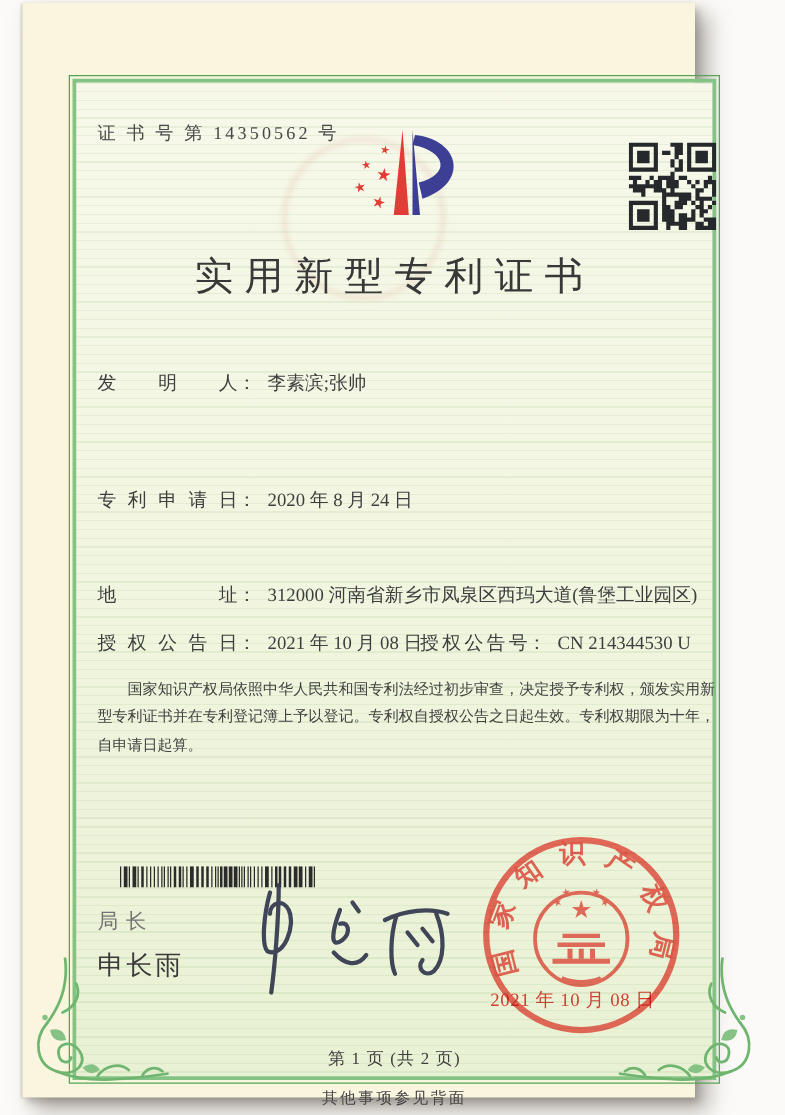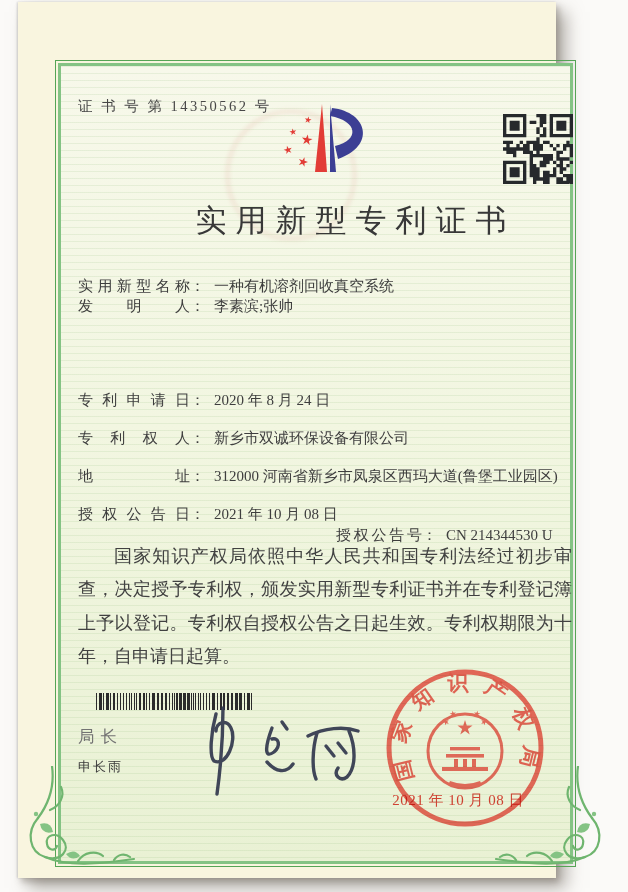--- a/index.html
+++ b/index.html
@@ -12,30 +12,30 @@
   .frame-inner{position:absolute;inset:2px;border:3px solid #84c384;
         background:
           repeating-linear-gradient(180deg, rgba(130,180,110,.14) 0 1px, rgba(130,180,110,0) 1px 7px),
           linear-gradient(180deg,#f7f8ea 0%,#f2f6e1 45%,#e9f1d4 100%);}
   .watermark{position:absolute;left:208px;top:108px;width:124px;height:124px;border-radius:50%;
         border:3px solid rgba(225,160,148,.26);filter:blur(2px);}
   .certno{position:absolute;left:60px;top:95px;font-size:14.5px;letter-spacing:2.5px;color:#474747;}
   .logo{position:absolute;left:252px;top:100px;}
   .qr{position:absolute;left:485px;top:112px;}
   .title{position:absolute;left:37px;top:198px;width:521px;text-align:center;
-         font-size:31px;letter-spacing:9px;color:#383838;font-weight:500;padding-left:40px;}
+         font-size:31px;letter-spacing:9px;color:#383838;font-weight:500;}
   .row{position:absolute;left:60px;font-size:15px;color:#3e3e3e;white-space:nowrap;}
   .lbl{display:inline-block;width:112px;text-align:justify;text-align-last:justify;vertical-align:baseline;}
   .lbl2{display:inline-block;width:86px;text-align:justify;text-align-last:justify;vertical-align:baseline;}
   .colon{margin-right:9px;}
   .paras{position:absolute;left:60px;top:538px;width:494px;color:#414141;}
-  .paras p{margin:0;font-size:18px;line-height:1.86;text-indent:2em;text-align:justify;}
+  .paras p{margin:0;font-size:12px;line-height:1.86;text-indent:2em;text-align:justify;}
   .barcode{position:absolute;left:77px;top:691px;}
   .director-title{position:absolute;left:60px;top:724px;font-size:16.5px;letter-spacing:6px;color:#737373;}
-  .director-name{position:absolute;left:60px;top:756px;font-size:13px;letter-spacing:2px;color:#3a3a3a;}
+  .director-name{position:absolute;left:60px;top:756px;font-size:21px;letter-spacing:2px;color:#3a3a3a;}
   .signature{position:absolute;left:168px;top:698px;}
   .seal{position:absolute;left:362px;top:661px;mix-blend-mode:multiply;opacity:.93;}
   .seal-date{position:absolute;left:352px;top:789px;width:176px;text-align:center;
              font-size:15px;color:#e2463c;letter-spacing:.5px;mix-blend-mode:multiply;}
   .page-info{position:absolute;left:37px;top:836px;width:521px;text-align:center;font-size:13.5px;letter-spacing:1px;color:#404040;}
   .back-note{position:absolute;left:37px;top:868px;width:521px;text-align:center;font-size:12.5px;letter-spacing:2px;color:#454545;}
   .orn{position:absolute;top:764px;}
   .orn-bl{left:8px;}
   .orn-br{left:476px;transform:scaleX(-1);}
 </style>
@@ -67,39 +67,33 @@
         <path d="M62,6 C98,10 106,44 68,57 L65,44 C90,38 88,19 60,14 Z"></path>
       </g>
     </svg>
 
     <svg id="qr-svg" class="qr" width="70" height="70" viewBox="0 0 70 70">
         <path d="M0.00 0.00h3.33v3.33h-3.33zM3.33 0.00h3.33v3.33h-3.33zM6.67 0.00h3.33v3.33h-3.33zM10.00 0.00h3.33v3.33h-3.33zM13.33 0.00h3.33v3.33h-3.33zM16.67 0.00h3.33v3.33h-3.33zM20.00 0.00h3.33v3.33h-3.33zM33.33 0.00h3.33v3.33h-3.33zM36.67 0.00h3.33v3.33h-3.33zM40.00 0.00h3.33v3.33h-3.33zM46.67 0.00h3.33v3.33h-3.33zM50.00 0.00h3.33v3.33h-3.33zM53.33 0.00h3.33v3.33h-3.33zM56.67 0.00h3.33v3.33h-3.33zM60.00 0.00h3.33v3.33h-3.33zM63.33 0.00h3.33v3.33h-3.33zM66.67 0.00h3.33v3.33h-3.33zM0.00 3.33h3.33v3.33h-3.33zM20.00 3.33h3.33v3.33h-3.33zM36.67 3.33h3.33v3.33h-3.33zM40.00 3.33h3.33v3.33h-3.33zM46.67 3.33h3.33v3.33h-3.33zM66.67 3.33h3.33v3.33h-3.33zM0.00 6.67h3.33v3.33h-3.33zM6.67 6.67h3.33v3.33h-3.33zM10.00 6.67h3.33v3.33h-3.33zM13.33 6.67h3.33v3.33h-3.33zM20.00 6.67h3.33v3.33h-3.33zM26.67 6.67h3.33v3.33h-3.33zM30.00 6.67h3.33v3.33h-3.33zM36.67 6.67h3.33v3.33h-3.33zM40.00 6.67h3.33v3.33h-3.33zM46.67 6.67h3.33v3.33h-3.33zM53.33 6.67h3.33v3.33h-3.33zM56.67 6.67h3.33v3.33h-3.33zM60.00 6.67h3.33v3.33h-3.33zM66.67 6.67h3.33v3.33h-3.33zM0.00 10.00h3.33v3.33h-3.33zM6.67 10.00h3.33v3.33h-3.33zM10.00 10.00h3.33v3.33h-3.33zM13.33 10.00h3.33v3.33h-3.33zM20.00 10.00h3.33v3.33h-3.33zM36.67 10.00h3.33v3.33h-3.33zM46.67 10.00h3.33v3.33h-3.33zM53.33 10.00h3.33v3.33h-3.33zM56.67 10.00h3.33v3.33h-3.33zM60.00 10.00h3.33v3.33h-3.33zM66.67 10.00h3.33v3.33h-3.33zM0.00 13.33h3.33v3.33h-3.33zM6.67 13.33h3.33v3.33h-3.33zM10.00 13.33h3.33v3.33h-3.33zM13.33 13.33h3.33v3.33h-3.33zM20.00 13.33h3.33v3.33h-3.33zM33.33 13.33h3.33v3.33h-3.33zM40.00 13.33h3.33v3.33h-3.33zM46.67 13.33h3.33v3.33h-3.33zM53.33 13.33h3.33v3.33h-3.33zM56.67 13.33h3.33v3.33h-3.33zM60.00 13.33h3.33v3.33h-3.33zM66.67 13.33h3.33v3.33h-3.33zM0.00 16.67h3.33v3.33h-3.33zM20.00 16.67h3.33v3.33h-3.33zM33.33 16.67h3.33v3.33h-3.33zM40.00 16.67h3.33v3.33h-3.33zM46.67 16.67h3.33v3.33h-3.33zM66.67 16.67h3.33v3.33h-3.33zM0.00 20.00h3.33v3.33h-3.33zM3.33 20.00h3.33v3.33h-3.33zM6.67 20.00h3.33v3.33h-3.33zM10.00 20.00h3.33v3.33h-3.33zM13.33 20.00h3.33v3.33h-3.33zM16.67 20.00h3.33v3.33h-3.33zM20.00 20.00h3.33v3.33h-3.33zM36.67 20.00h3.33v3.33h-3.33zM40.00 20.00h3.33v3.33h-3.33zM46.67 20.00h3.33v3.33h-3.33zM50.00 20.00h3.33v3.33h-3.33zM53.33 20.00h3.33v3.33h-3.33zM56.67 20.00h3.33v3.33h-3.33zM60.00 20.00h3.33v3.33h-3.33zM63.33 20.00h3.33v3.33h-3.33zM66.67 20.00h3.33v3.33h-3.33zM33.33 23.33h3.33v3.33h-3.33zM0.00 26.67h3.33v3.33h-3.33zM3.33 26.67h3.33v3.33h-3.33zM6.67 26.67h3.33v3.33h-3.33zM16.67 26.67h3.33v3.33h-3.33zM23.33 26.67h3.33v3.33h-3.33zM26.67 26.67h3.33v3.33h-3.33zM30.00 26.67h3.33v3.33h-3.33zM33.33 26.67h3.33v3.33h-3.33zM40.00 26.67h3.33v3.33h-3.33zM43.33 26.67h3.33v3.33h-3.33zM63.33 26.67h3.33v3.33h-3.33zM3.33 30.00h3.33v3.33h-3.33zM13.33 30.00h3.33v3.33h-3.33zM20.00 30.00h3.33v3.33h-3.33zM23.33 30.00h3.33v3.33h-3.33zM30.00 30.00h3.33v3.33h-3.33zM33.33 30.00h3.33v3.33h-3.33zM36.67 30.00h3.33v3.33h-3.33zM46.67 30.00h3.33v3.33h-3.33zM53.33 30.00h3.33v3.33h-3.33zM60.00 30.00h3.33v3.33h-3.33zM63.33 30.00h3.33v3.33h-3.33zM66.67 30.00h3.33v3.33h-3.33zM0.00 33.33h3.33v3.33h-3.33zM3.33 33.33h3.33v3.33h-3.33zM6.67 33.33h3.33v3.33h-3.33zM10.00 33.33h3.33v3.33h-3.33zM13.33 33.33h3.33v3.33h-3.33zM16.67 33.33h3.33v3.33h-3.33zM20.00 33.33h3.33v3.33h-3.33zM23.33 33.33h3.33v3.33h-3.33zM30.00 33.33h3.33v3.33h-3.33zM33.33 33.33h3.33v3.33h-3.33zM36.67 33.33h3.33v3.33h-3.33zM50.00 33.33h3.33v3.33h-3.33zM60.00 33.33h3.33v3.33h-3.33zM66.67 33.33h3.33v3.33h-3.33zM3.33 36.67h3.33v3.33h-3.33zM6.67 36.67h3.33v3.33h-3.33zM10.00 36.67h3.33v3.33h-3.33zM20.00 36.67h3.33v3.33h-3.33zM23.33 36.67h3.33v3.33h-3.33zM26.67 36.67h3.33v3.33h-3.33zM33.33 36.67h3.33v3.33h-3.33zM53.33 36.67h3.33v3.33h-3.33zM56.67 36.67h3.33v3.33h-3.33zM66.67 36.67h3.33v3.33h-3.33zM10.00 40.00h3.33v3.33h-3.33zM26.67 40.00h3.33v3.33h-3.33zM30.00 40.00h3.33v3.33h-3.33zM33.33 40.00h3.33v3.33h-3.33zM36.67 40.00h3.33v3.33h-3.33zM40.00 40.00h3.33v3.33h-3.33zM43.33 40.00h3.33v3.33h-3.33zM46.67 40.00h3.33v3.33h-3.33zM53.33 40.00h3.33v3.33h-3.33zM66.67 40.00h3.33v3.33h-3.33zM26.67 43.33h3.33v3.33h-3.33zM40.00 43.33h3.33v3.33h-3.33zM43.33 43.33h3.33v3.33h-3.33zM46.67 43.33h3.33v3.33h-3.33zM53.33 43.33h3.33v3.33h-3.33zM56.67 43.33h3.33v3.33h-3.33zM60.00 43.33h3.33v3.33h-3.33zM63.33 43.33h3.33v3.33h-3.33zM0.00 46.67h3.33v3.33h-3.33zM3.33 46.67h3.33v3.33h-3.33zM6.67 46.67h3.33v3.33h-3.33zM10.00 46.67h3.33v3.33h-3.33zM13.33 46.67h3.33v3.33h-3.33zM16.67 46.67h3.33v3.33h-3.33zM20.00 46.67h3.33v3.33h-3.33zM26.67 46.67h3.33v3.33h-3.33zM36.67 46.67h3.33v3.33h-3.33zM40.00 46.67h3.33v3.33h-3.33zM43.33 46.67h3.33v3.33h-3.33zM50.00 46.67h3.33v3.33h-3.33zM56.67 46.67h3.33v3.33h-3.33zM66.67 46.67h3.33v3.33h-3.33zM0.00 50.00h3.33v3.33h-3.33zM20.00 50.00h3.33v3.33h-3.33zM26.67 50.00h3.33v3.33h-3.33zM30.00 50.00h3.33v3.33h-3.33zM36.67 50.00h3.33v3.33h-3.33zM40.00 50.00h3.33v3.33h-3.33zM53.33 50.00h3.33v3.33h-3.33zM56.67 50.00h3.33v3.33h-3.33zM63.33 50.00h3.33v3.33h-3.33zM0.00 53.33h3.33v3.33h-3.33zM6.67 53.33h3.33v3.33h-3.33zM10.00 53.33h3.33v3.33h-3.33zM13.33 53.33h3.33v3.33h-3.33zM20.00 53.33h3.33v3.33h-3.33zM26.67 53.33h3.33v3.33h-3.33zM30.00 53.33h3.33v3.33h-3.33zM33.33 53.33h3.33v3.33h-3.33zM50.00 53.33h3.33v3.33h-3.33zM56.67 53.33h3.33v3.33h-3.33zM60.00 53.33h3.33v3.33h-3.33zM0.00 56.67h3.33v3.33h-3.33zM6.67 56.67h3.33v3.33h-3.33zM10.00 56.67h3.33v3.33h-3.33zM13.33 56.67h3.33v3.33h-3.33zM20.00 56.67h3.33v3.33h-3.33zM26.67 56.67h3.33v3.33h-3.33zM30.00 56.67h3.33v3.33h-3.33zM33.33 56.67h3.33v3.33h-3.33zM40.00 56.67h3.33v3.33h-3.33zM43.33 56.67h3.33v3.33h-3.33zM50.00 56.67h3.33v3.33h-3.33zM56.67 56.67h3.33v3.33h-3.33zM0.00 60.00h3.33v3.33h-3.33zM6.67 60.00h3.33v3.33h-3.33zM10.00 60.00h3.33v3.33h-3.33zM13.33 60.00h3.33v3.33h-3.33zM20.00 60.00h3.33v3.33h-3.33zM26.67 60.00h3.33v3.33h-3.33zM30.00 60.00h3.33v3.33h-3.33zM33.33 60.00h3.33v3.33h-3.33zM40.00 60.00h3.33v3.33h-3.33zM43.33 60.00h3.33v3.33h-3.33zM46.67 60.00h3.33v3.33h-3.33zM50.00 60.00h3.33v3.33h-3.33zM60.00 60.00h3.33v3.33h-3.33zM63.33 60.00h3.33v3.33h-3.33zM66.67 60.00h3.33v3.33h-3.33zM0.00 63.33h3.33v3.33h-3.33zM20.00 63.33h3.33v3.33h-3.33zM30.00 63.33h3.33v3.33h-3.33zM33.33 63.33h3.33v3.33h-3.33zM36.67 63.33h3.33v3.33h-3.33zM40.00 63.33h3.33v3.33h-3.33zM43.33 63.33h3.33v3.33h-3.33zM53.33 63.33h3.33v3.33h-3.33zM56.67 63.33h3.33v3.33h-3.33zM63.33 63.33h3.33v3.33h-3.33zM66.67 63.33h3.33v3.33h-3.33zM0.00 66.67h3.33v3.33h-3.33zM3.33 66.67h3.33v3.33h-3.33zM6.67 66.67h3.33v3.33h-3.33zM10.00 66.67h3.33v3.33h-3.33zM13.33 66.67h3.33v3.33h-3.33zM16.67 66.67h3.33v3.33h-3.33zM20.00 66.67h3.33v3.33h-3.33zM30.00 66.67h3.33v3.33h-3.33zM40.00 66.67h3.33v3.33h-3.33zM43.33 66.67h3.33v3.33h-3.33zM53.33 66.67h3.33v3.33h-3.33zM56.67 66.67h3.33v3.33h-3.33zM60.00 66.67h3.33v3.33h-3.33zM63.33 66.67h3.33v3.33h-3.33zM66.67 66.67h3.33v3.33h-3.33z" fill="#26292c"></path>
       </svg>
 
     <div class="title">实用新型专利证书</div>
 
-    <div class="row" style="top:275px">
-      <span class="lbl">实用新型名称</span><span class="colon">：</span><span class="val">一种有机溶剂回收真空系统</span>
-    </div>
     <div class="row" style="top:295px">
       <span class="lbl">发明人</span><span class="colon">：</span><span class="val">李素滨;张帅</span>
     </div>
     <div class="row" style="top:389px">
       <span class="lbl">专利申请日</span><span class="colon">：</span><span class="val">2020 年 8 月 24 日</span>
-    </div>
-    <div class="row" style="top:427px">
-      <span class="lbl">专利权人</span><span class="colon">：</span><span class="val">新乡市双诚环保设备有限公司</span>
     </div>
     <div class="row" style="top:465px">
       <span class="lbl">地址</span><span class="colon">：</span><span class="val">312000 河南省新乡市凤泉区西玛大道(鲁堡工业园区)</span>
     </div>
     <div class="row" style="top:503px">
       <span class="lbl">授权公告日</span><span class="colon">：</span><span class="val">2021 年 10 月 08 日</span>
     </div>
-    <div class="row" style="top:524px;left:318px">
+    <div class="row" style="top:503px;left:318px">
       <span class="lbl2">授权公告号</span><span class="colon">：</span><span class="val">CN 214344530 U</span>
     </div>
 
     <div class="paras">
       <p>国家知识产权局依照中华人民共和国专利法经过初步审查，决定授予专利权，颁发实用新型专利证书并在专利登记簿上予以登记。专利权自授权公告之日起生效。专利权期限为十年，自申请日起算。</p>
     </div>
 
     <svg id="barcode-svg" class="barcode" width="162" height="17" viewBox="0 0 162 17">
         <path d="M1 0h1v17h-1zM4 0h3v17h-3zM8 0h1v17h-1zM11 0h3v17h-3zM15 0h1v17h-1zM18 0h2v17h-2zM22 0h1v17h-1zM25 0h1v17h-1zM28 0h1v17h-1zM31 0h1v17h-1zM34 0h1v17h-1zM36 0h1v17h-1zM39 0h1v17h-1zM41 0h1v17h-1zM44 0h2v17h-2zM48 0h2v17h-2zM51 0h1v17h-1zM54 0h1v17h-1zM57 0h3v17h-3zM62 0h2v17h-2zM66 0h2v17h-2zM70 0h2v17h-2zM74 0h1v17h-1zM77 0h1v17h-1zM79 0h1v17h-1zM81 0h2v17h-2zM84 0h3v17h-3zM88 0h3v17h-3zM92 0h3v17h-3zM96 0h1v17h-1zM98 0h1v17h-1zM100 0h1v17h-1zM103 0h1v17h-1zM105 0h1v17h-1zM108 0h1v17h-1zM111 0h1v17h-1zM114 0h1v17h-1zM117 0h3v17h-3zM122 0h1v17h-1zM125 0h2v17h-2zM128 0h2v17h-2zM132 0h2v17h-2zM136 0h2v17h-2zM140 0h3v17h-3zM144 0h3v17h-3zM149 0h1v17h-1zM152 0h3v17h-3zM156 0h1v17h-1z" fill="#2b2b2b"></path>
       </svg>
@@ -141,20 +135,22 @@
         <rect x="66" y="91" width="38" height="3.6"></rect>
         <rect x="74" y="96" width="4" height="8"></rect>
         <rect x="83" y="96" width="4" height="8"></rect>
         <rect x="92" y="96" width="4" height="8"></rect>
         <rect x="62" y="104" width="46" height="4"></rect>
         <path d="M70,118 q15,6 30,0 l2,4 q-17,7 -34,0 z"></path>
       </g>
     </svg>
     <div class="seal-date">2021 年 10 月 08 日</div>
 
+    <div class="page-info">第 1 页 (共 2 页)</div>
+    <div class="back-note">其他事项参见背面</div>
 
     <svg class="orn orn-bl" width="110" height="104" viewBox="0 0 110 104">
       <g fill="none" stroke="#6fb56f" stroke-width="2.2" stroke-linecap="round">
         <path d="M26,0 C29,22 21,40 12,52"></path>
         <path d="M12,52 C0,66 3,86 19,91 C35,96 45,84 37,74 C31,66 19,68 21,78 C22,84 29,86 31,80"></path>
         <path d="M19,91 C42,101 72,98 108,93"></path>
         <path d="M24,44 C34,40 39,30 35,21"></path>
         <path d="M52,95 C58,86 70,84 77,90"></path>
         <path d="M88,94 C92,88 99,87 104,91"></path>
       </g>

